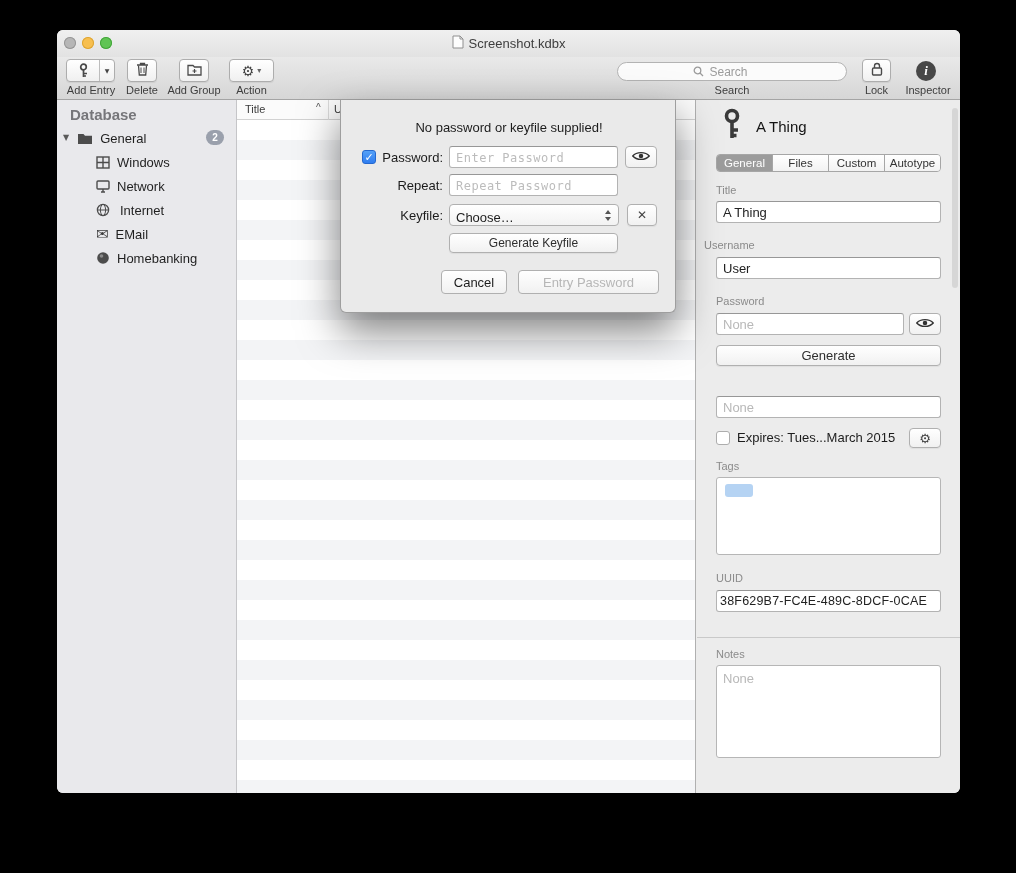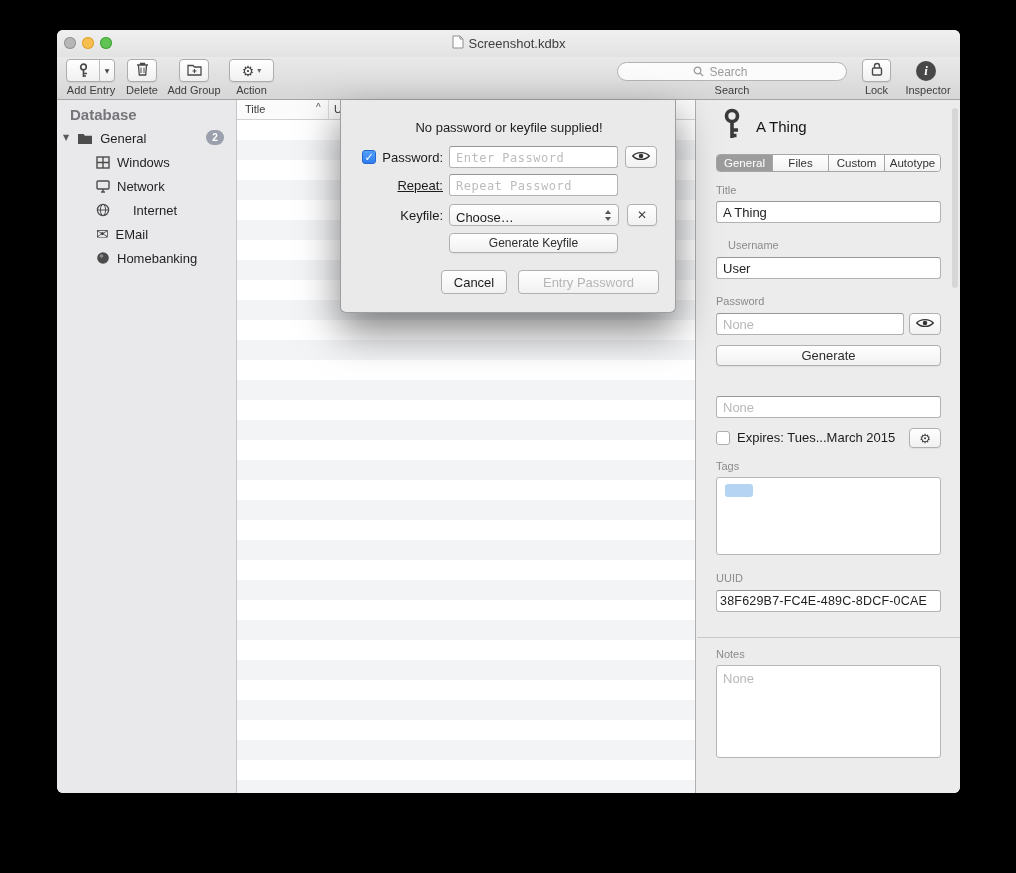--- a/index.html
+++ b/index.html
@@ -213,21 +213,21 @@
       </div>
 
       <div class="abs side-row" style="top:98px;">
         <span style="margin-left:39px;display:flex;">
           <svg width="14" height="14" viewBox="0 0 14 14">
               <circle cx="7" cy="7" r="5.6" fill="none" stroke="#4c4c4c" stroke-width="1.3"></circle>
               <ellipse cx="7" cy="7" rx="2.6" ry="5.6" fill="none" stroke="#4c4c4c" stroke-width="1"></ellipse>
               <path d="M1.6 7 H12.4" stroke="#4c4c4c" stroke-width="1"></path>
             </svg>
         </span>
-        <span class="side-label" style="margin-left:23px;">Internet</span>
+        <span class="side-label" style="margin-left:10px;">Internet</span>
       </div>
 
       <div class="abs side-row" style="top:122px;">
         <span class="glyph" style="margin-left:39px;font-size:15px;color:#3d3d3d;">✉</span>
         <span class="side-label" style="margin-left:7px;">EMail</span>
       </div>
 
       <div class="abs side-row" style="top:146px;">
         <span style="margin-left:39px;display:flex;">
           <svg width="14" height="14" viewBox="0 0 14 14">
@@ -261,21 +261,21 @@
       <div class="abs" id="segmented">
         <div class="segment selected">General</div>
         <div class="segment">Files</div>
         <div class="segment">Custom</div>
         <div class="segment">Autotype</div>
       </div>
 
       <span class="abs ins-label" style="left:20px;top:84px;">Title</span>
       <input class="abs field" style="left: 20px; top: 101px; width: 225px; height: 22px;" value="A Thing">
 
-      <span class="abs ins-label" style="left:32px;top:139px;">Username</span>
+      <span class="abs ins-label" style="left:8px;top:139px;">Username</span>
       <input class="abs field" style="left: 20px; top: 157px; width: 225px; height: 22px;" value="User">
 
       <span class="abs ins-label" style="left:20px;top:195px;">Password</span>
       <input class="abs field" style="left: 20px; top: 213px; width: 188px; height: 22px;" placeholder="None">
       <div class="abs eye-btn" style="left:213px;top:213px;width:32px;height:22px;">
         <span>
           <svg width="18" height="12" viewBox="0 0 24 16">
               <path d="M1 8 C6 2 18 2 23 8 C18 14 6 14 1 8 Z" fill="none" stroke="#333" stroke-width="1.8"></path>
               <circle cx="12" cy="8" r="3" fill="#333"></circle>
             </svg>
@@ -320,21 +320,21 @@
     <input class="abs field mono-field" style="left: 108px; top: 46px; width: 169px; height: 22px;" placeholder="Enter Password">
     <div class="abs eye-btn" style="left:284px;top:46px;width:32px;height:22px;">
       <span>
         <svg width="18" height="12" viewBox="0 0 24 16">
             <path d="M1 8 C6 2 18 2 23 8 C18 14 6 14 1 8 Z" fill="none" stroke="#333" stroke-width="1.8"></path>
             <circle cx="12" cy="8" r="3" fill="#333"></circle>
           </svg>
       </span>
     </div>
 
-    <span class="abs sheet-label" style="left:36px;top:78px;width:66px;text-decoration:underline;">Repeat:</span>
+    <span class="abs sheet-label" style="left:36px;top:78px;width:66px;">Repeat:</span>
     <input class="abs field mono-field" style="left: 108px; top: 74px; width: 169px; height: 22px;" placeholder="Repeat Password">
 
     <span class="abs sheet-label" style="left:36px;top:108px;width:66px;">Keyfile:</span>
     <div class="abs" id="popup-keyfile">
       <span>Choose…</span>
       <span>
         <svg width="8" height="13" viewBox="0 0 8 13">
             <path d="M4 1 L7 5 H1 Z" fill="#555"></path>
             <path d="M4 12 L1 8 H7 Z" fill="#555"></path>
           </svg>

